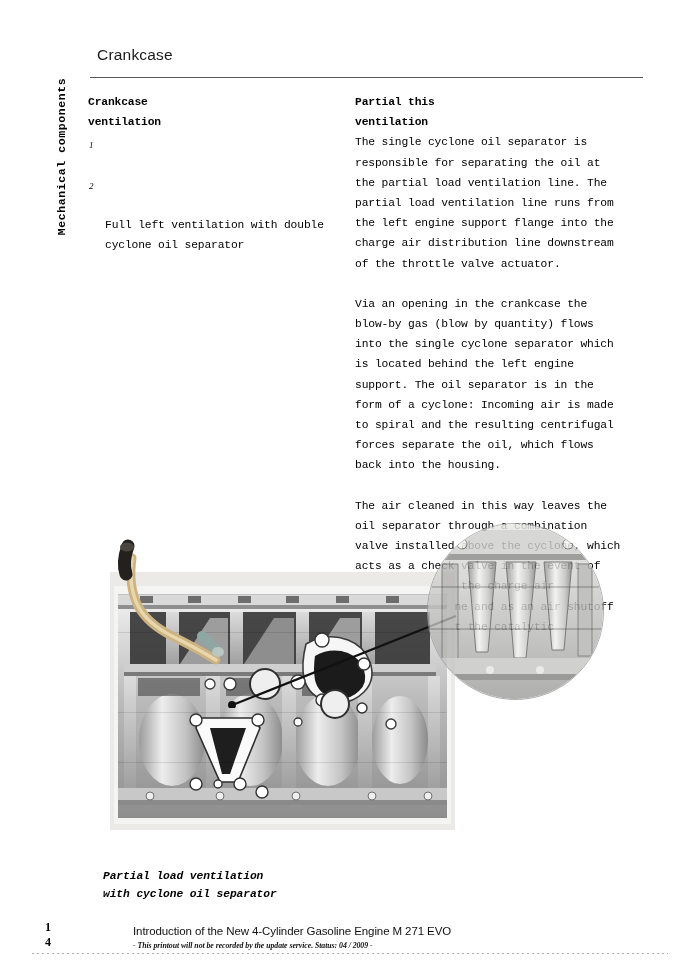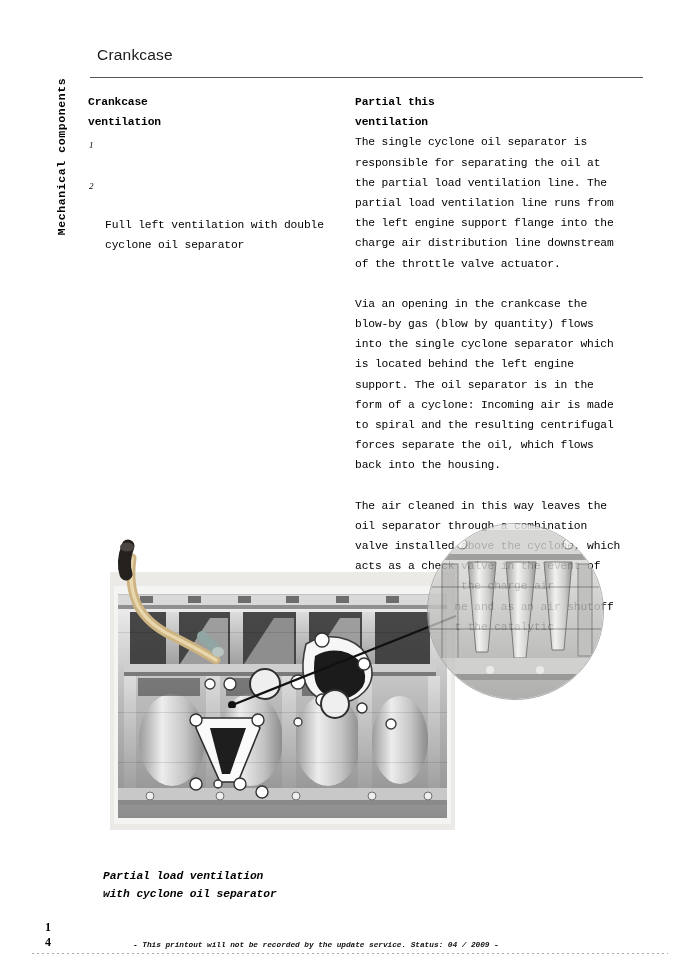--- a/index.html
+++ b/index.html
@@ -171,21 +171,21 @@
     top: 925px;
     font-family: "Liberation Sans", "DejaVu Sans", sans-serif;
     font-size: 11.5px;
     color: #111;
     letter-spacing: -0.1px;
   }
   .footer-sub {
     position: absolute;
     left: 133px;
     top: 941px;
-    font-family: Liberation Mono, monospace;
+    font-family: Liberation Serif, serif;
     font-size: 7.8px;
     font-style: italic;
     font-weight: bold;
     color: #111;
     letter-spacing: -0.05px;
   }
   .footer-rule {
     position: absolute;
     left: 32px;
     top: 953px;
@@ -425,16 +425,17 @@
     </svg>
   </div>
 
   <div class="caption">Partial load ventilation
 with cyclone oil separator</div>
 
   <div class="footer-pageno">
     <div>1</div>
     <div>4</div>
   </div>
+  <div class="footer-main">Introduction of the New 4-Cylinder Gasoline Engine M 271 EVO</div>
   <div class="footer-sub">- This printout will not be recorded by the update service. Status: 04 / 2009 -</div>
   <div class="footer-rule"></div>
 
 </div>
 
 </body></html>

